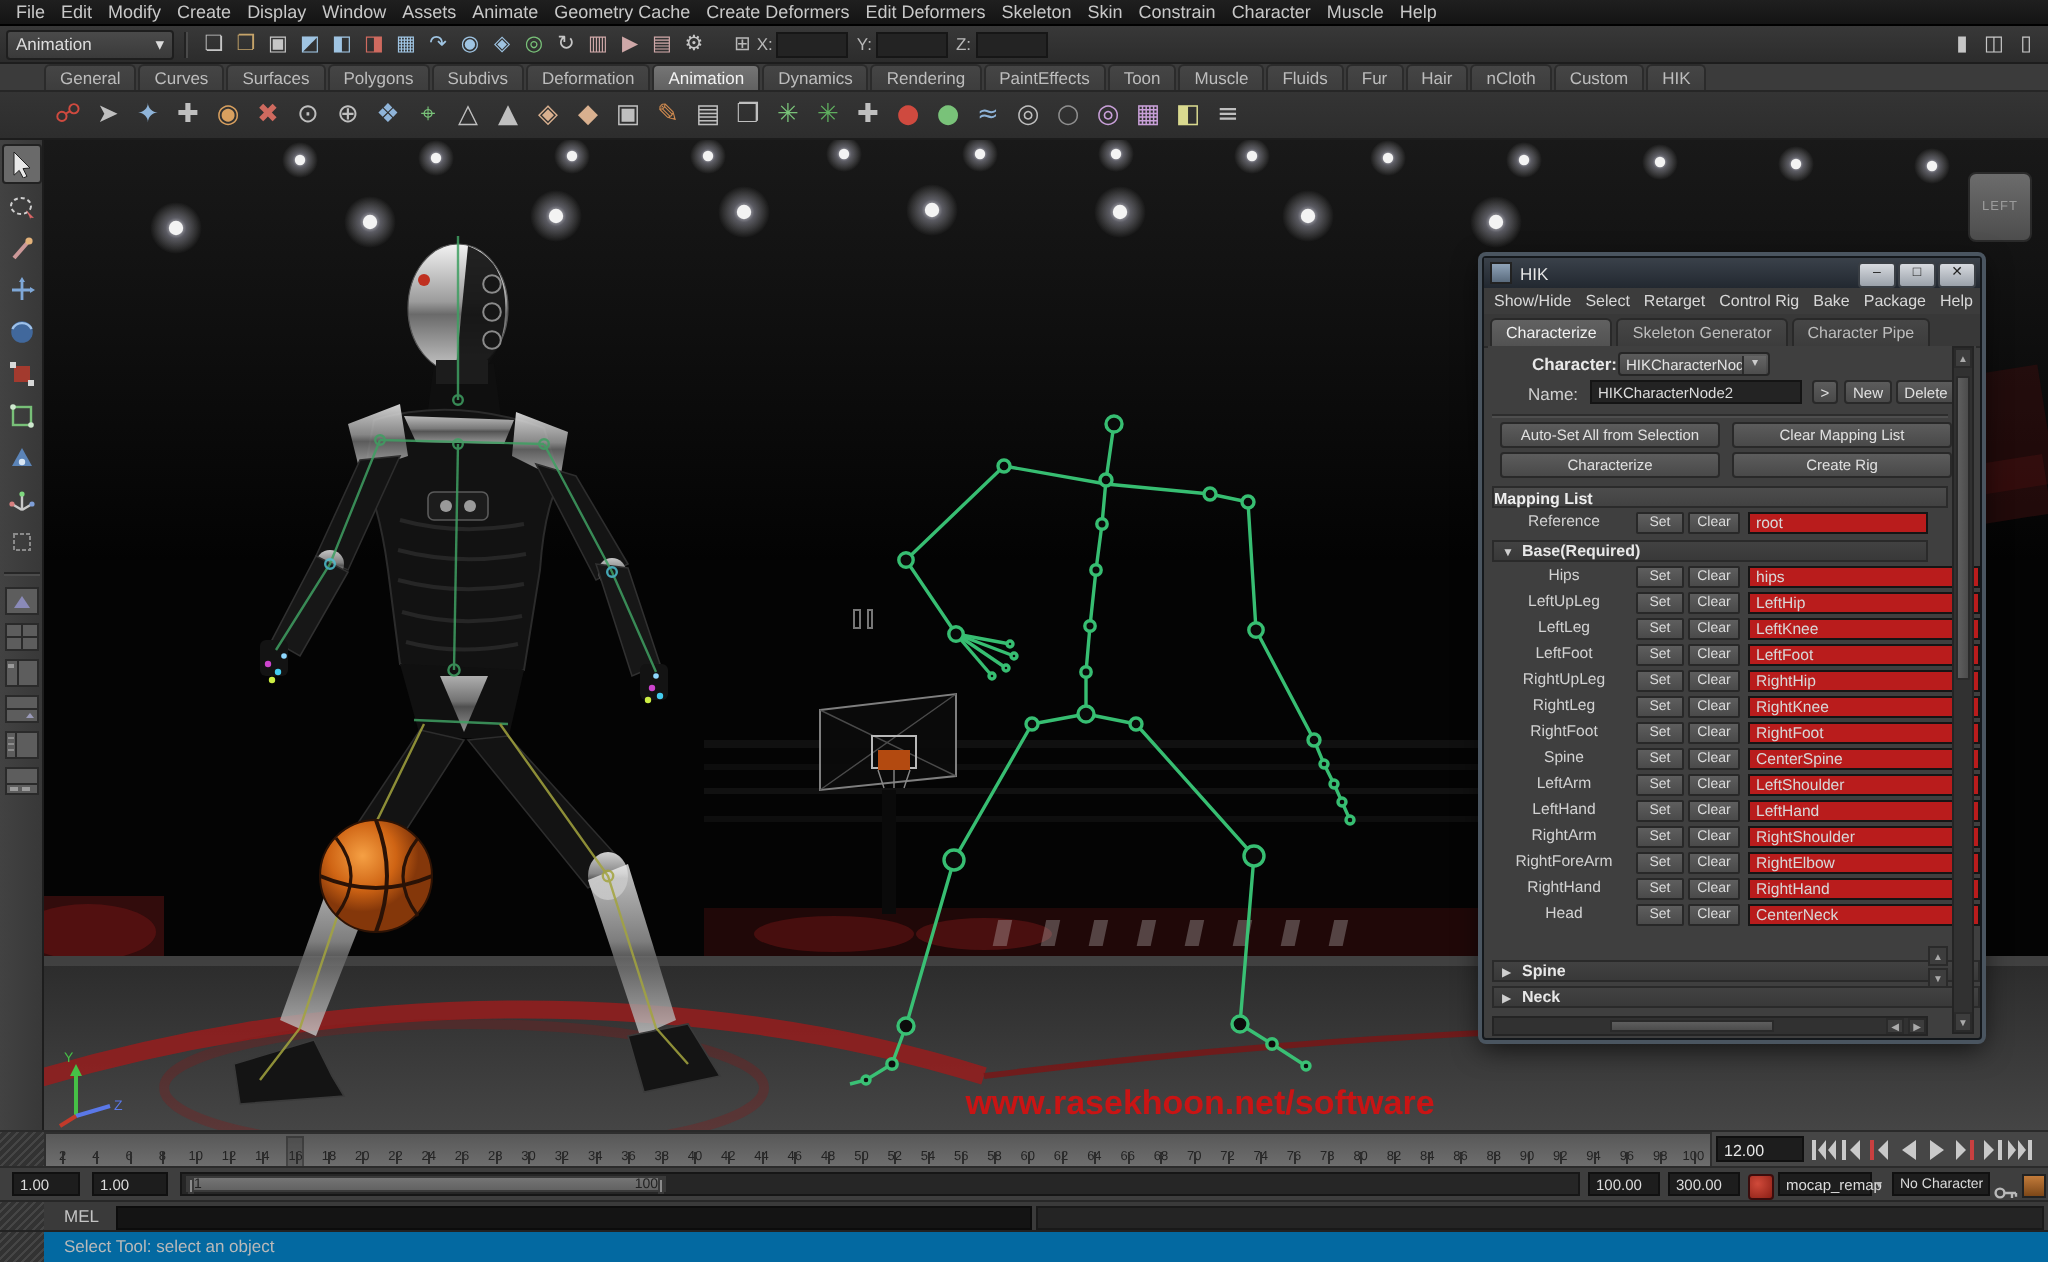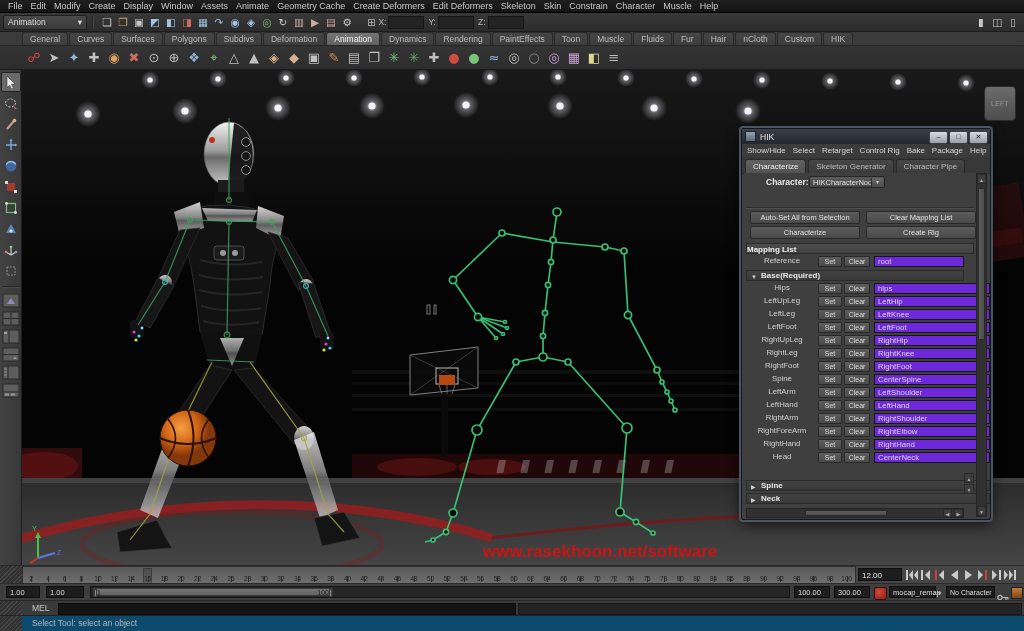--- a/index.html
+++ b/index.html
@@ -88,21 +88,21 @@
           font-size:7.5px;text-align:center;box-sizing:border-box;}
   .hk-sep{position:absolute;left:2px;right:14px;height:0;border-top:1px solid #2d2d2d;border-bottom:1px solid #4e4e4e;}
   .hk-maphdr{position:absolute;left:2px;right:14px;height:11px;background:linear-gradient(#4c4c4c,#424242);
              border:1px solid #2b2b2b;font-size:8px;font-weight:bold;color:#efefef;text-align:left;
              padding-right:6px;line-height:11px;box-sizing:border-box;}
   .mrow{position:absolute;left:2px;right:24px;height:12px;display:flex;align-items:flex-start;}
   .mlabel{width:72px;text-align:center;font-size:7.8px;color:#d2d2d2;white-space:nowrap;overflow:hidden;}
   .mbtn{width:24px;height:11px;font-size:7px;line-height:10px;text-align:center;background:linear-gradient(#5e5e5e,#4a4a4a);
         border:1px solid #282828;color:#ddd;border-radius:1px;margin-right:2px;box-sizing:border-box;}
   .mbtn.clear{width:26px;}
-  .mfield{flex:1;height:11px;background:#6d28d9;border:1px solid #151515;color:#d8d8d8;font-size:7.8px;
+  .mfield{flex:1;height:11px;background:#b91c1c;border:1px solid #151515;color:#d8d8d8;font-size:7.8px;
           line-height:10px;padding-left:3px;margin-left:2px;box-sizing:border-box;}
   .msection{position:absolute;left:2px;right:24px;height:11px;background:linear-gradient(#424242,#393939);
             border:1px solid #2a2a2a;font-size:8px;font-weight:bold;color:#e8e8e8;line-height:10px;
             padding-left:14px;box-sizing:border-box;}
   .msection .tri{position:absolute;left:4px;top:1px;font-size:6px;color:#cfcfcf;}
   .vscroll{position:absolute;right:1px;top:0;bottom:0;width:11px;background:#313131;border:1px solid #242424;box-sizing:border-box;}
   .vthumb{position:absolute;left:1px;right:1px;top:14px;height:150px;background:linear-gradient(90deg,#5e5e5e,#4c4c4c);border:1px solid #2a2a2a;border-radius:1px;}
   .sarrow{position:absolute;width:9px;height:10px;font-size:5px;color:#aaa;text-align:center;line-height:10px;
           background:#3d3d3d;border:1px solid #2a2a2a;box-sizing:border-box;}
   .hscroll{position:absolute;left:2px;right:24px;height:10px;background:#313131;border:1px solid #242424;box-sizing:border-box;}
@@ -136,21 +136,21 @@
            background:radial-gradient(circle at 35% 35%,#d04a3a,#8c1f16);border:1px solid #3a0d0d;}
   .caretbox{position:absolute;left:938px;top:5px;font-size:6px;color:#bbb;}
   .keyicon{position:absolute;left:997px;top:4px;}
   .imgicon{position:absolute;left:1011px;top:3px;width:10px;height:10px;background:linear-gradient(#c27b3a,#7c4718);border:1px solid #222;}
 
   
   .cmdrow{left:0;top:600px;width:1024px;height:15px;background:#3a3a3a;border-top:1px solid #272727;box-sizing:border-box;}
   .mel{position:absolute;left:32px;top:2px;font-size:8.5px;color:#c4c4c4;}
   .melinput{position:absolute;left:58px;top:2px;width:456px;height:10px;background:#141414;border:1px solid #0c0c0c;}
   .melresult{position:absolute;left:518px;top:2px;width:502px;height:10px;background:#242424;border:1px solid #191919;}
-  .helprow{left:0;top:615px;width:1024px;height:16px;background:#0c4a6e;border-top:1px solid #222;box-sizing:border-box;}
+  .helprow{left:0;top:615px;width:1024px;height:16px;background:#0369a1;border-top:1px solid #222;box-sizing:border-box;}
   .helptext{position:absolute;left:32px;top:2px;font-size:8.5px;color:#b9b9b9;}
 </style>
 </head>
 <body>
 
 <div id="app">
 
   <div class="abs menubar">
     <div style="display:flex">
 
@@ -695,20 +695,27 @@
     <div class="hk-body">
 
       <div class="abs" style="left:14px;top:2px;right:14px;height:13px">
         <span class="hk-label abs" style="left:8px;top:2px">Character:</span>
         <div class="hk-drop" style="top:1px">
           <span>HIKCharacterNode2</span>
           <span class="dd">▾</span>
         </div>
       </div>
 
+      <div class="abs" style="left:0;top:17px;right:14px;height:13px">
+        <span class="hk-label2 abs" style="left:20px;top:2px">Name:</span>
+        <div class="hk-input abs" style="left:51px;top:0;width:106px">HIKCharacterNode2</div>
+        <div class="hk-btn abs" style="left:162px;top:0;width:13px;height:12px;line-height:11px">&gt;</div>
+        <div class="hk-btn abs" style="left:178px;top:0;width:24px;height:12px;line-height:11px">New</div>
+        <div class="hk-btn abs" style="left:204px;top:0;width:30px;height:12px;line-height:11px">Delete</div>
+      </div>
 
       <div class="hk-sep" style="top:34px"></div>
 
       <div class="hk-btn abs" style="left:6px;top:38px;width:110px;height:13px;line-height:12px">Auto-Set All from Selection</div>
       <div class="hk-btn abs" style="left:122px;top:38px;width:110px;height:13px;line-height:12px">Clear Mapping List</div>
       <div class="hk-btn abs" style="left:6px;top:53px;width:110px;height:13px;line-height:12px">Characterize</div>
       <div class="hk-btn abs" style="left:122px;top:53px;width:110px;height:13px;line-height:12px">Create Rig</div>
 
       <div class="hk-maphdr" style="top:70px">Mapping List</div>
 

